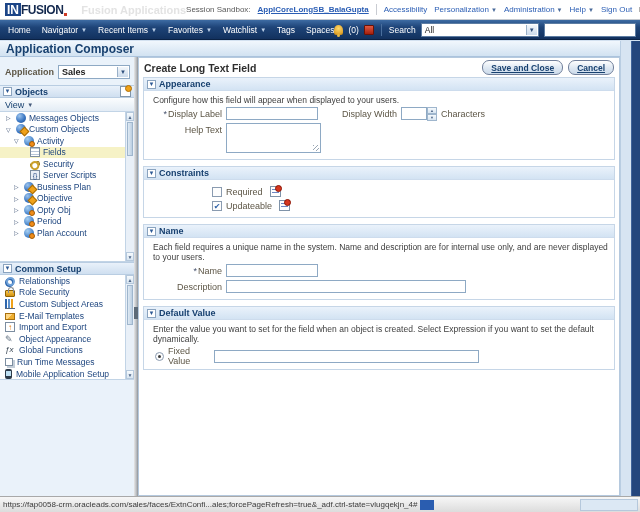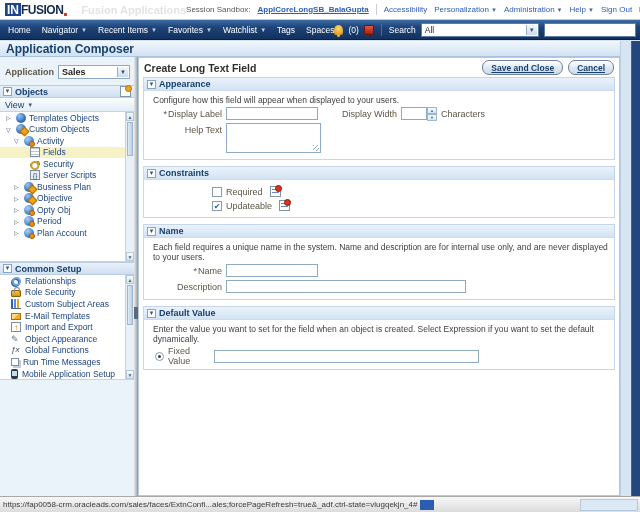--- a/index.html
+++ b/index.html
@@ -68,21 +68,21 @@
   .ic-newpage::after { content:""; position:absolute; right:-2px; top:-2px; width:5px; height:5px;
                        background:#f0a219; border-radius:50%; border:1px solid #b06f05; }
   .viewbar { height:14px; background:linear-gradient(#fbfdfe,#e3ecf5); border-bottom:1px solid #c2d4e6;
              display:flex; align-items:center; gap:3px; padding:0 5px; color:#17406f; }
   .tree { position:relative; height:150px; background:#fff; border-bottom:1px solid #c2d4e6; overflow:hidden; }
   .trow { height:11.5px; display:flex; align-items:center; gap:3px; color:#1c447e; font-size:8.5px; white-space:nowrap; }
   .l0 { padding-left:6px; } .l1 { padding-left:14px; } .l2 { padding-left:30px; }
   .arrow { width:7px; font-size:6px; color:#44597a; flex:0 0 auto; }
   .sel-row { background:#f6f2c6; }
   .clist { position:relative; height:105px; background:#fff; border-bottom:1px solid #c2d4e6; overflow:hidden; }
-  .crow { height:11.6px; display:flex; align-items:center; gap:4px; padding-left:11px; color:#1c447e; font-size:8.5px; white-space:nowrap; }
+  .crow { height:11.6px; display:flex; align-items:center; gap:4px; padding-left:5px; color:#1c447e; font-size:8.5px; white-space:nowrap; }
 
   
   .vsb { position:absolute; right:0; top:0; bottom:0; width:9px; background:#e9f0f8; border-left:1px solid #c2d4e6; }
   .vsb .sb-up,.vsb .sb-dn { position:absolute; left:0; right:0; height:9px; background:linear-gradient(#f6fafd,#d8e5f1);
         border:1px solid #b5c8dc; color:#51688a; font-size:5px; line-height:8px; text-align:center; }
   .vsb .sb-up { top:0; } .vsb .sb-dn { bottom:0; }
   .vsb .sb-th { position:absolute; left:1px; right:1px; background:linear-gradient(90deg,#dfeaf4,#bccfe2); border:1px solid #9fb6cd; }
 
   
   .split { position:absolute; top:57px; left:134px; width:4px; bottom:16px;
@@ -279,21 +279,21 @@
     </div>
     <div class="viewbar">
       <span>View</span>
       <span class="caret" style="color:#44597a">▼</span>
     </div>
 
     <div class="tree">
       <div class="trow l0">
           <span class="arrow">▷</span>
           <span class="ic ic-globe"></span>
-          <span>Templates Objects</span>
+          <span>Messages Objects</span>
         </div>
       <div class="trow l0">
           <span class="arrow">▽</span>
           <span class="ic ic-globe-edit"></span>
           <span>Custom Objects</span>
         </div>
       <div class="trow l1">
           <span class="arrow">▽</span>
           <span class="ic ic-object"></span>
           <span>Activity</span>

